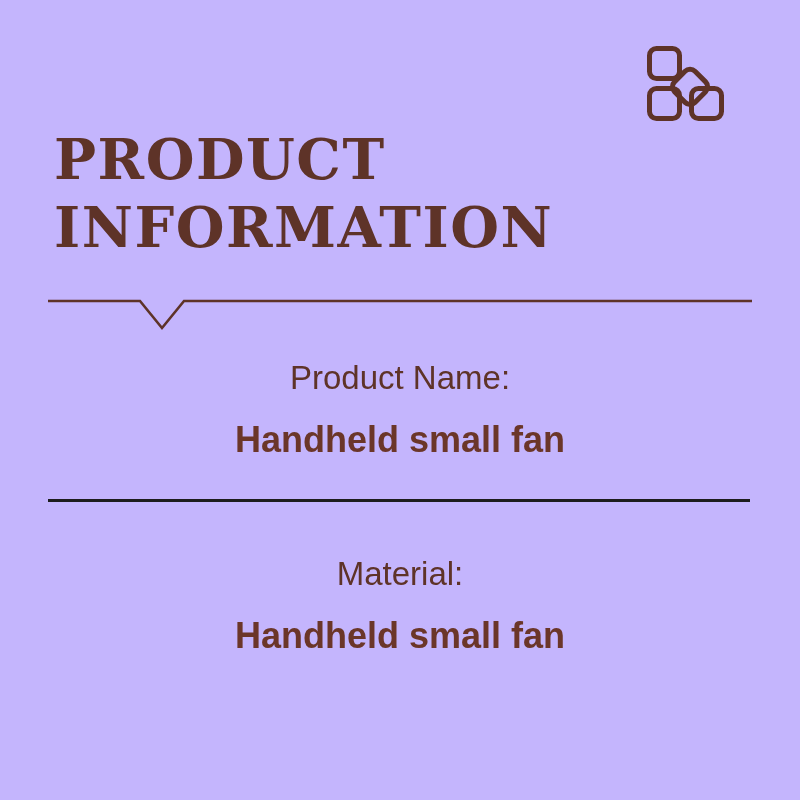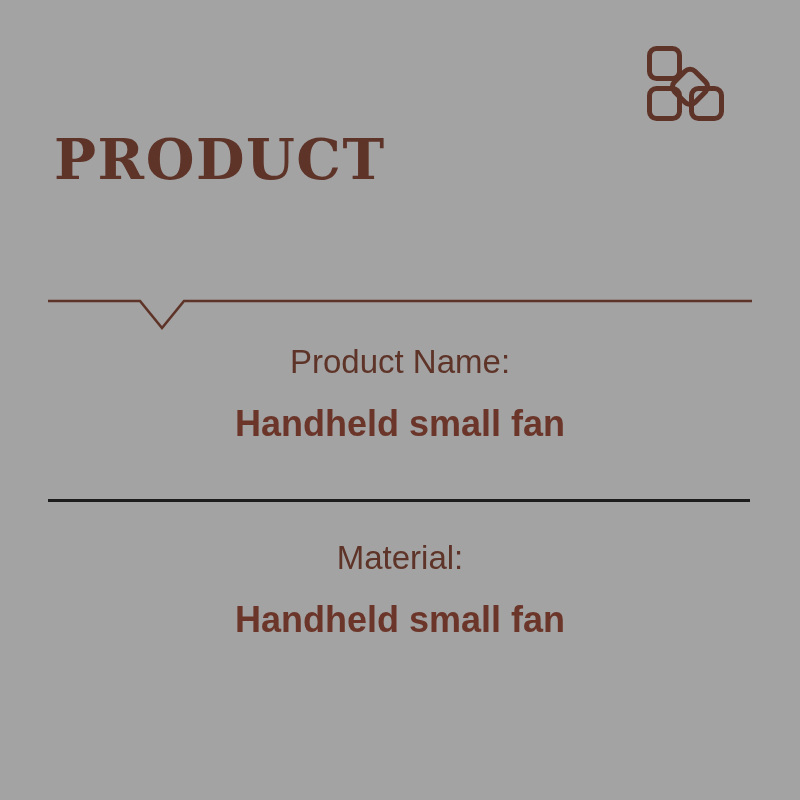--- a/index.html
+++ b/index.html
@@ -11,21 +11,21 @@
     height: 800px;
     background: #ffffff;
     font-family: "Liberation Sans", sans-serif;
     overflow: hidden;
   }
 
   #card {
     position: relative;
     width: 800px;
     height: 800px;
-    background: #a3a3a3;
+    background: #c4b5fd;
   }
 
   
   #brand-icon {
     position: absolute;
     left: 646px;
     top: 43px;
     width: 80px;
     height: 80px;
   }
@@ -66,21 +66,21 @@
   }
   #row-product { top: 340px; }
   #row-material { top: 536px; text-align: center; }
 
   .info-label {
     font-family: "Liberation Sans", sans-serif;
     font-weight: 400;
     font-size: 33px;
     line-height: 44px;
     color: #5E3328;
-    margin: 0;
+    margin: 16px;
   }
   .info-value {
     font-family: "Liberation Sans", sans-serif;
     font-weight: 700;
     font-size: 36px;
     line-height: 48px;
     color: #6B3629;
     margin: 16px 0 0 0;
   }
 
@@ -105,20 +105,21 @@
         <rect x="3.5" y="5.5" width="30" height="30" rx="7" ry="7"></rect>
         <rect x="-10" y="-15" width="29" height="29" rx="7" ry="7" transform="rotate(45 40.5 20.5) translate(55 35)"></rect>
         <rect x="3.5" y="45.5" width="30" height="30" rx="7" ry="7"></rect>
         <rect x="45.5" y="45.5" width="30" height="30" rx="7" ry="7"></rect>
       </g>
     </svg>
   </div>
 
   <div id="title-block">
     <div class="title-line">PRODUCT</div>
+    <div class="title-line">INFORMATION</div>
   </div>
 
   <div id="divider-notched">
     <svg viewBox="0 0 704 50" width="704" height="50" preserveAspectRatio="none" aria-hidden="true">
       <path d="M 0 13 L 92 13 L 114 40 L 136 13 L 704 13" fill="none" stroke="#5E3328" stroke-width="2.6" stroke-linejoin="miter" stroke-linecap="butt"></path>
     </svg>
   </div>
 
   <div class="info-row" id="row-product">
     <p class="info-label">Product Name:</p>

